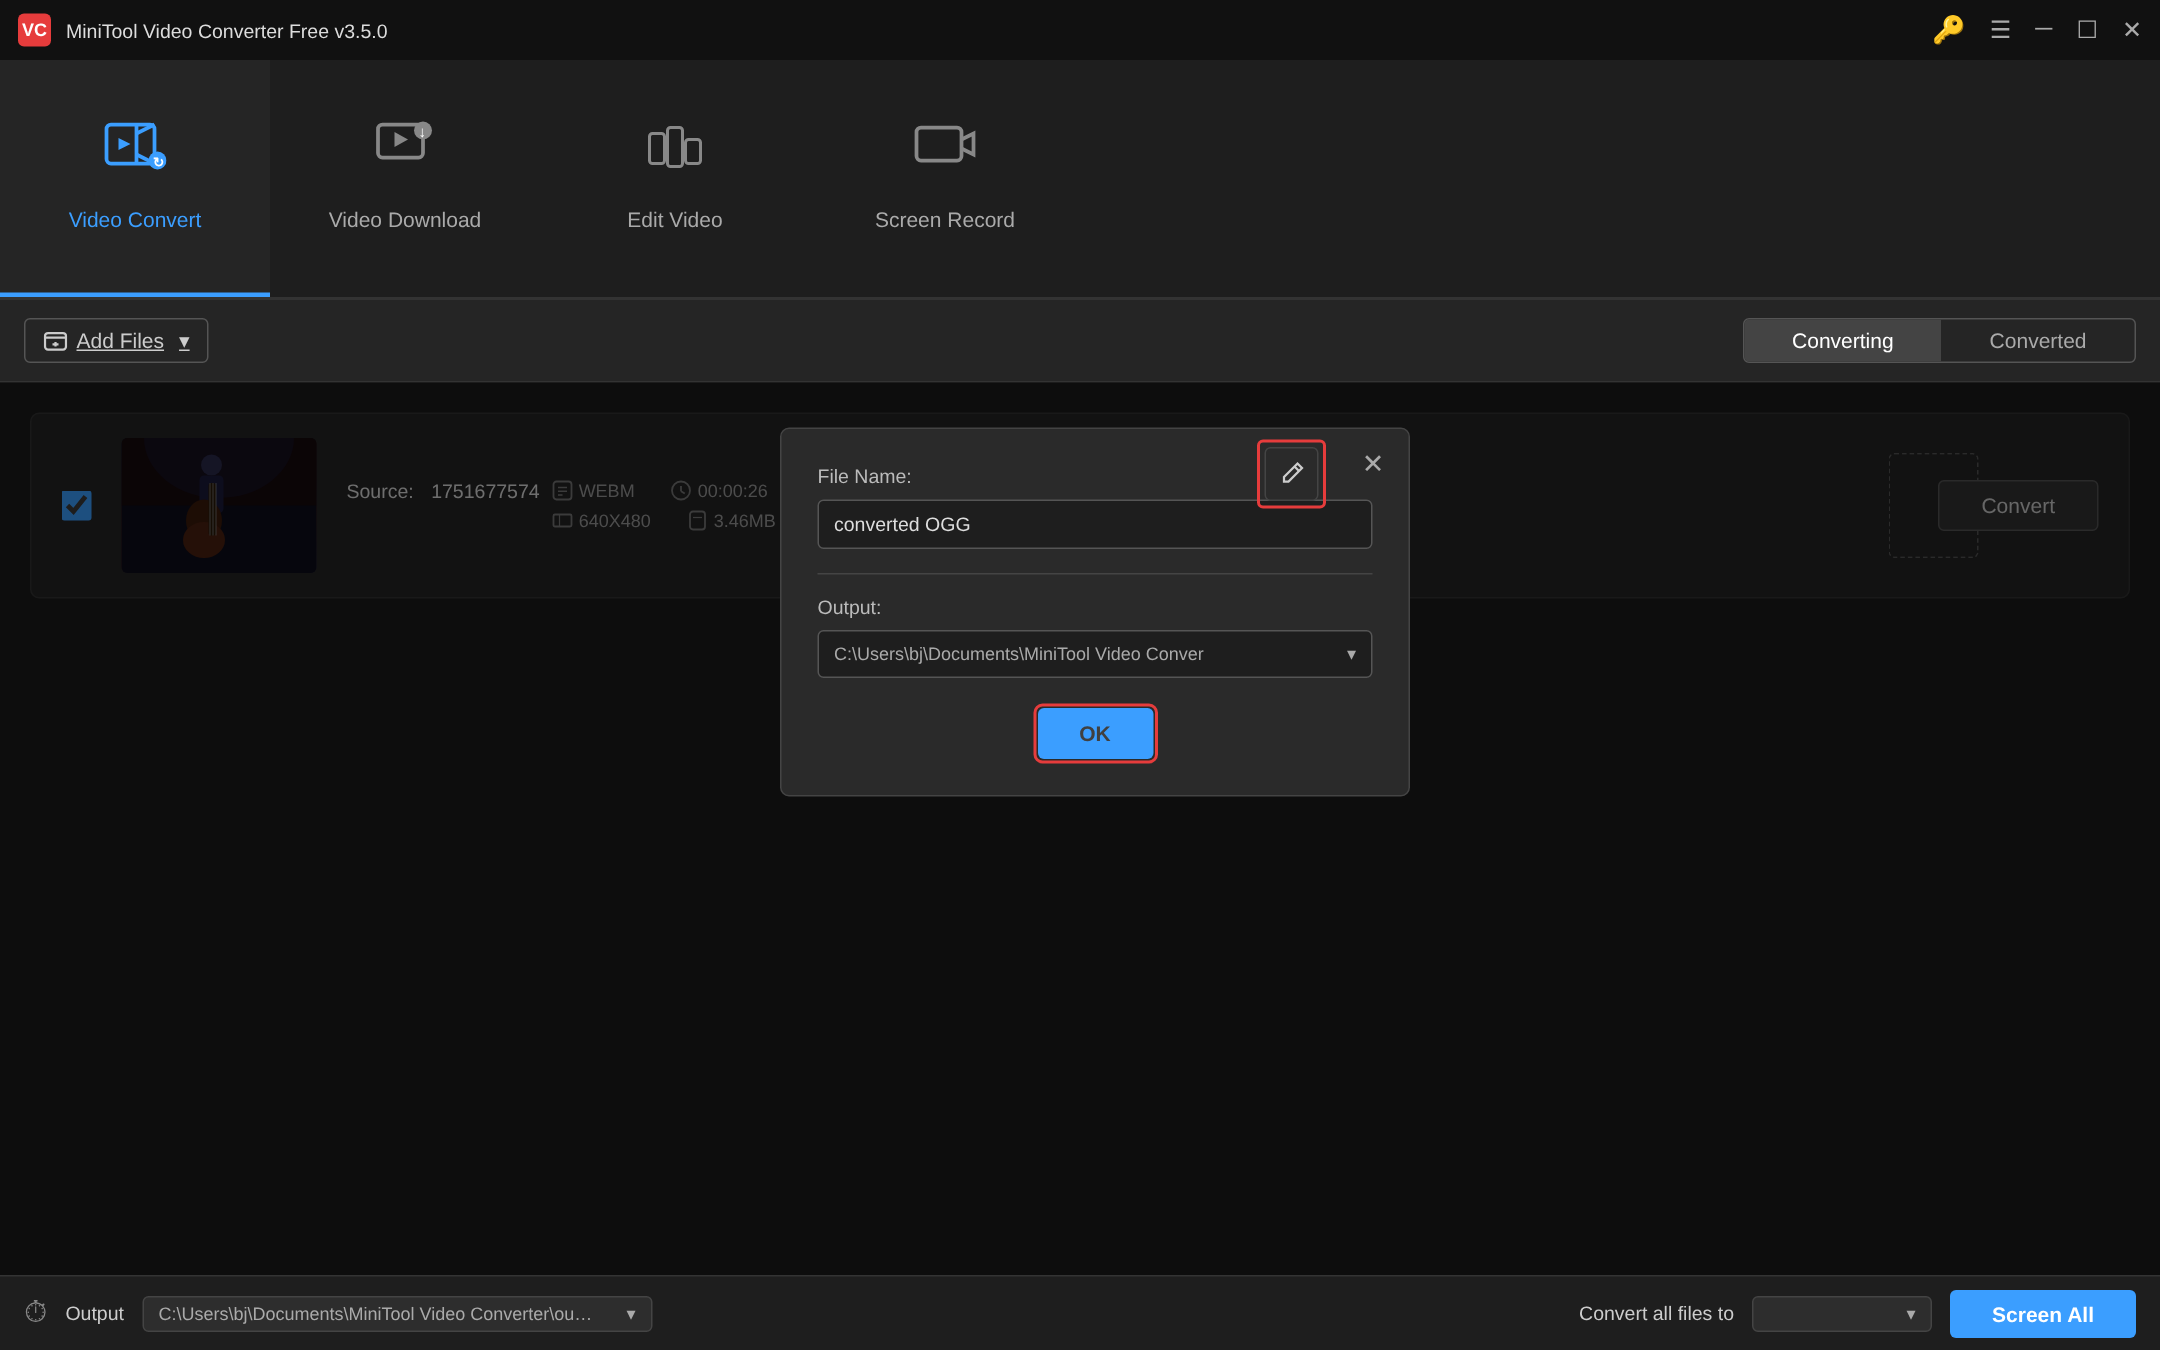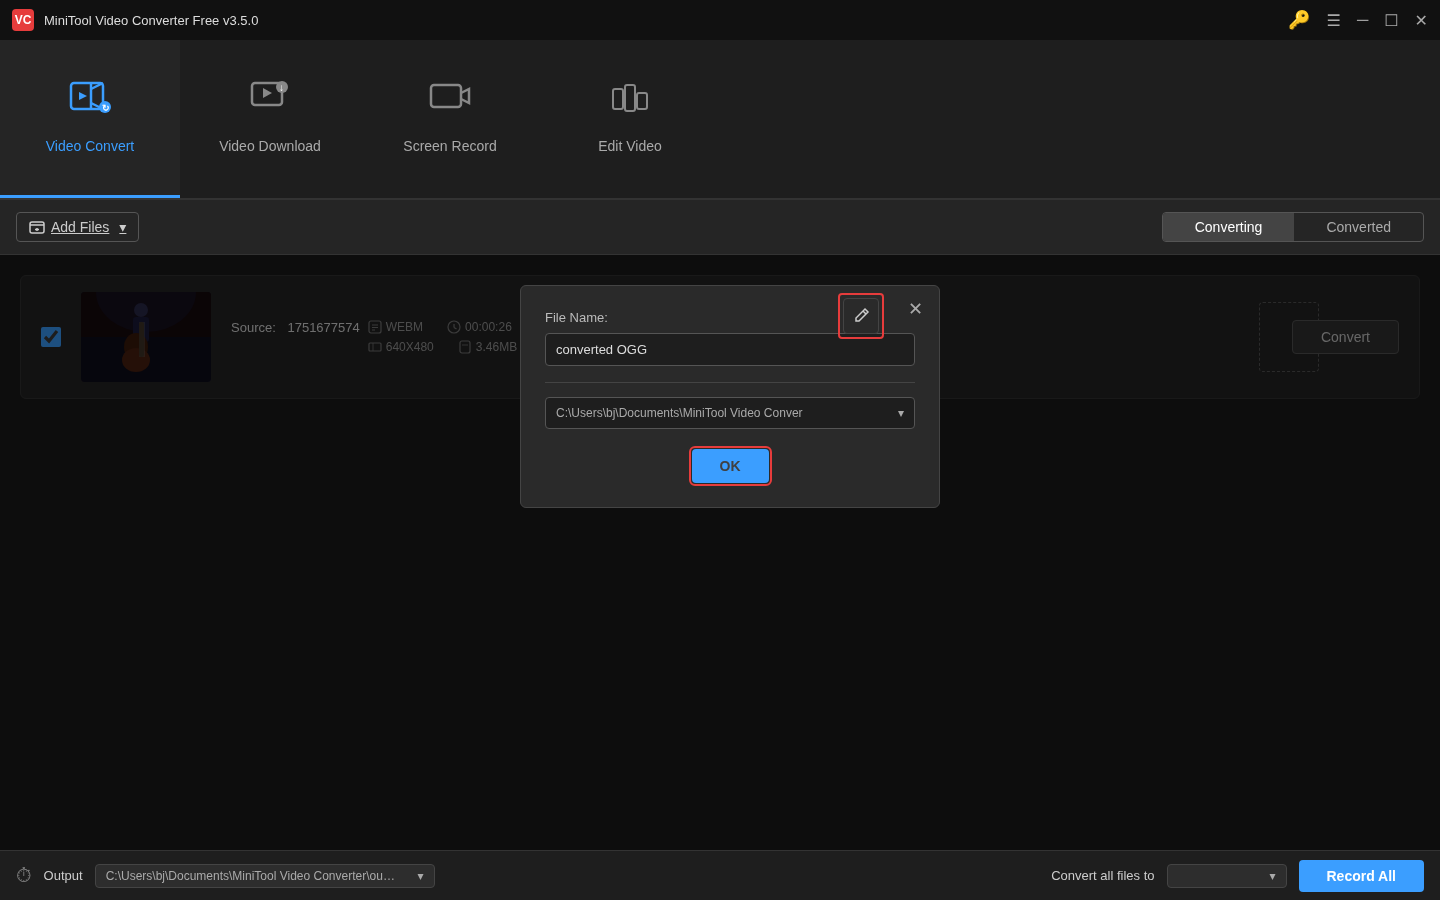--- a/index.html
+++ b/index.html
@@ -453,36 +453,36 @@
         <circle cx="33" cy="8" r="6" fill="#888"></circle>
         <text x="30" y="12" fill="white" font-size="10">↓</text>
       </svg>
     </div>
     <span style="font-size:14px;">Video Download</span>
   </div>
 
   <div class="nav-tab">
     <div class="nav-tab-icon">
       <svg width="42" height="38" viewBox="0 0 42 38" fill="none">
-        <rect x="2" y="6" width="30" height="22" rx="3" stroke="#888" stroke-width="2.5" fill="none"></rect>
-        <polyline points="32,14 40,10 40,24 32,20" stroke="#888" stroke-width="2.5" fill="none"></polyline>
-      </svg>
-    </div>
-    <span style="font-size:14px;">Screen Record</span>
-  </div>
-
-  <div class="nav-tab">
-    <div class="nav-tab-icon">
-      <svg width="42" height="38" viewBox="0 0 42 38" fill="none">
         <rect x="4" y="10" width="10" height="20" rx="2" stroke="#888" stroke-width="2" fill="none"></rect>
         <rect x="16" y="6" width="10" height="26" rx="2" stroke="#888" stroke-width="2" fill="none"></rect>
         <rect x="28" y="14" width="10" height="16" rx="2" stroke="#888" stroke-width="2" fill="none"></rect>
       </svg>
     </div>
     <span style="font-size:14px;">Edit Video</span>
+  </div>
+
+  <div class="nav-tab">
+    <div class="nav-tab-icon">
+      <svg width="42" height="38" viewBox="0 0 42 38" fill="none">
+        <rect x="2" y="6" width="30" height="22" rx="3" stroke="#888" stroke-width="2.5" fill="none"></rect>
+        <polyline points="32,14 40,10 40,24 32,20" stroke="#888" stroke-width="2.5" fill="none"></polyline>
+      </svg>
+    </div>
+    <span style="font-size:14px;">Screen Record</span>
   </div>
   <div class="nav-spacer"></div>
 </div>
 
 <div class="toolbar">
   <button class="add-files-btn">
     <svg width="16" height="16" viewBox="0 0 16 16" fill="none">
       <rect x="1" y="3" width="14" height="11" rx="2" stroke="#ccc" stroke-width="1.5" fill="none"></rect>
       <polyline points="1,6 15,6" stroke="#ccc" stroke-width="1.5"></polyline>
       <polyline points="8,9 8,12" stroke="#ccc" stroke-width="1.5"></polyline>
@@ -587,20 +587,21 @@
       </svg>
     </div>
     
     <button class="modal-close">✕</button>
 
     <div class="modal-field-label">File Name:</div>
     <input type="text" class="modal-input" value="converted OGG" style="">
     
     <div class="divider-line"></div>
     
+    <div class="modal-output-label">Output:</div>
     <div class="modal-output-path">
       <span style="font-size:12px; color:#aaa; overflow:hidden; text-overflow:ellipsis; white-space:nowrap; max-width:340px;">C:\Users\bj\Documents\MiniTool Video Conver</span>
       <span style="color:#aaa;">▾</span>
     </div>
 
     <div class="modal-ok-btn-wrapper">
       <div class="ok-btn-wrapper">
         <div class="ok-red-border"></div>
         <button class="modal-ok-btn">OK</button>
       </div>
@@ -614,14 +615,14 @@
   <div class="output-path">
     <span style="overflow:hidden; text-overflow:ellipsis; white-space:nowrap; max-width:290px;">C:\Users\bj\Documents\MiniTool Video Converter\output</span>
     <span>▾</span>
   </div>
   <div class="bottom-spacer"></div>
   <span class="convert-all-label">Convert all files to</span>
   <div class="convert-all-format">
     <span></span>
     <span>▾</span>
   </div>
-  <button class="convert-all-btn">Record All</button>
+  <button class="convert-all-btn">Screen All</button>
 </div>
 
 </body></html>

